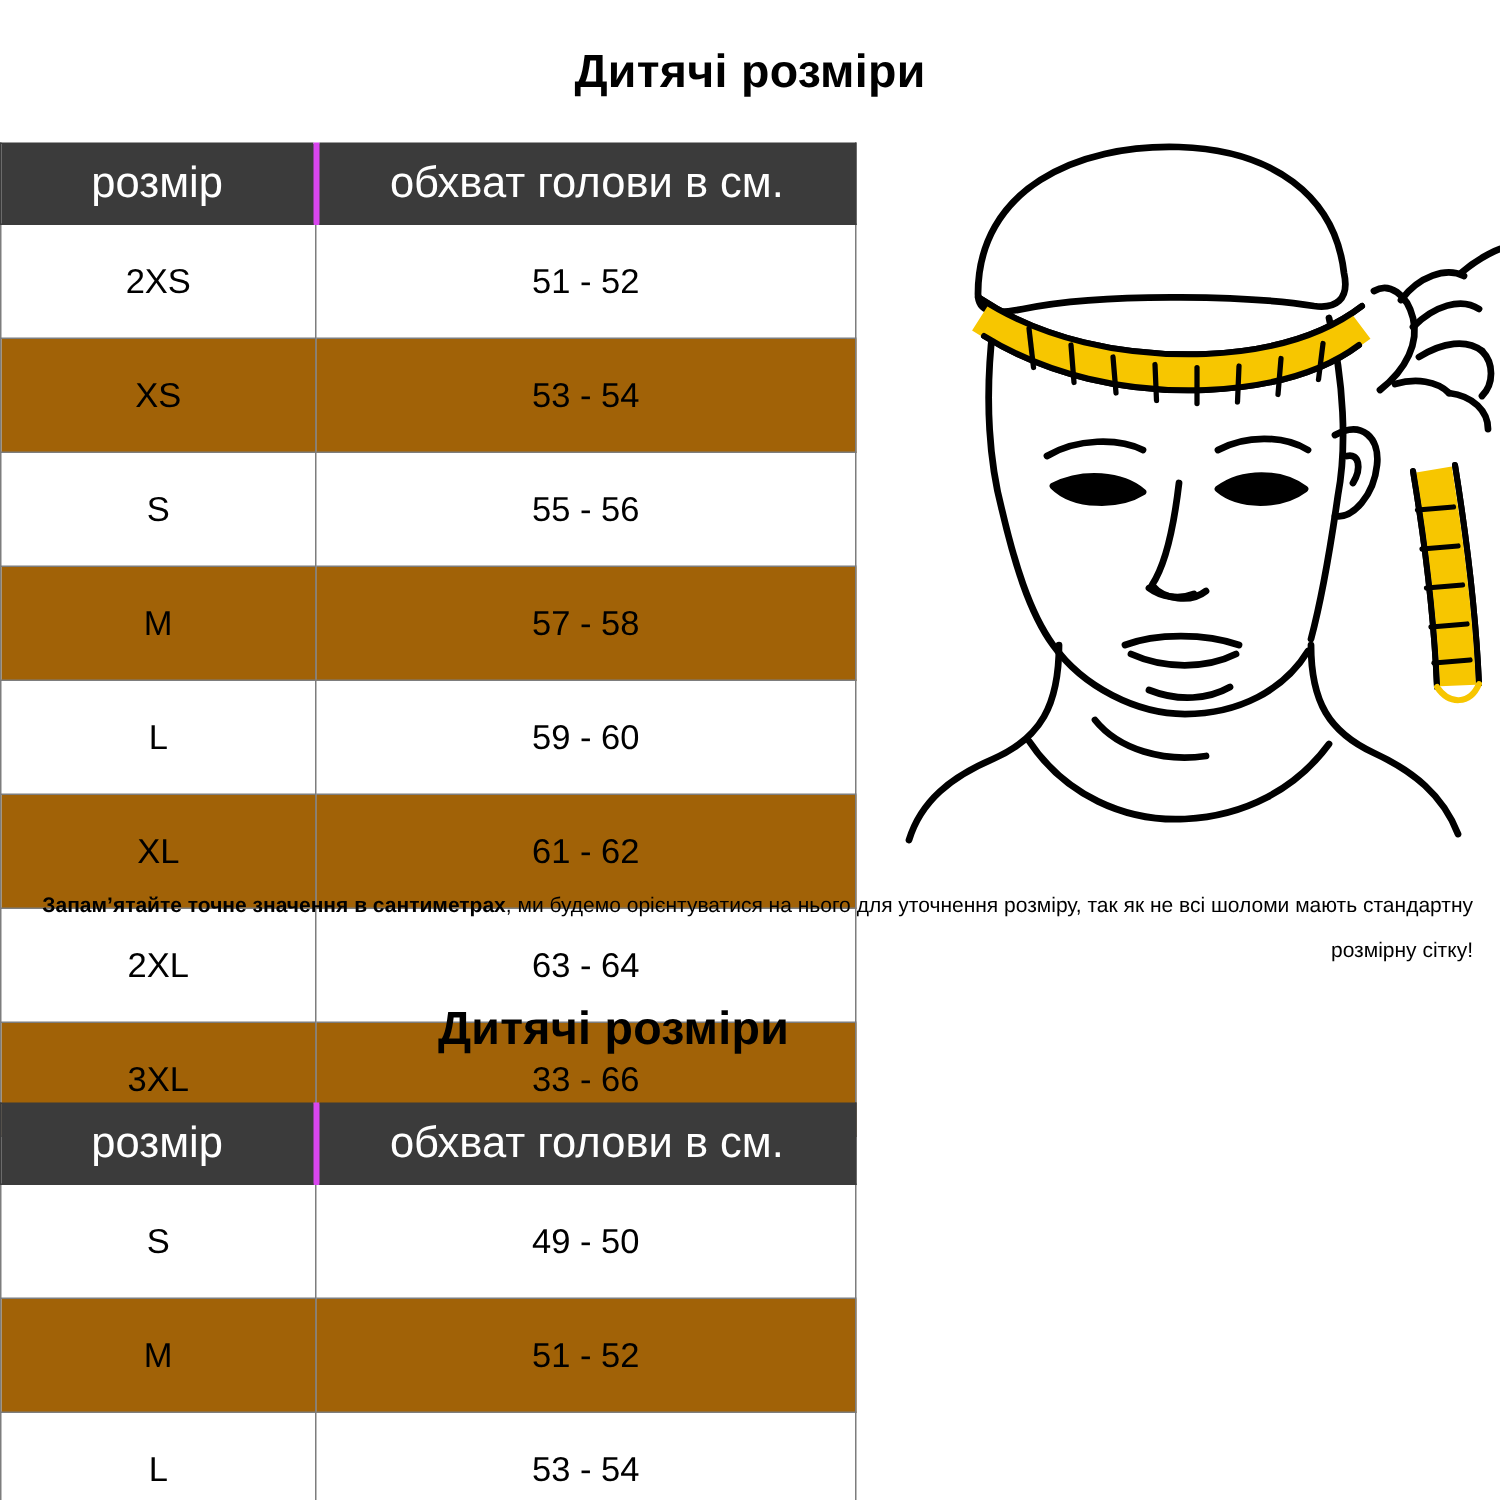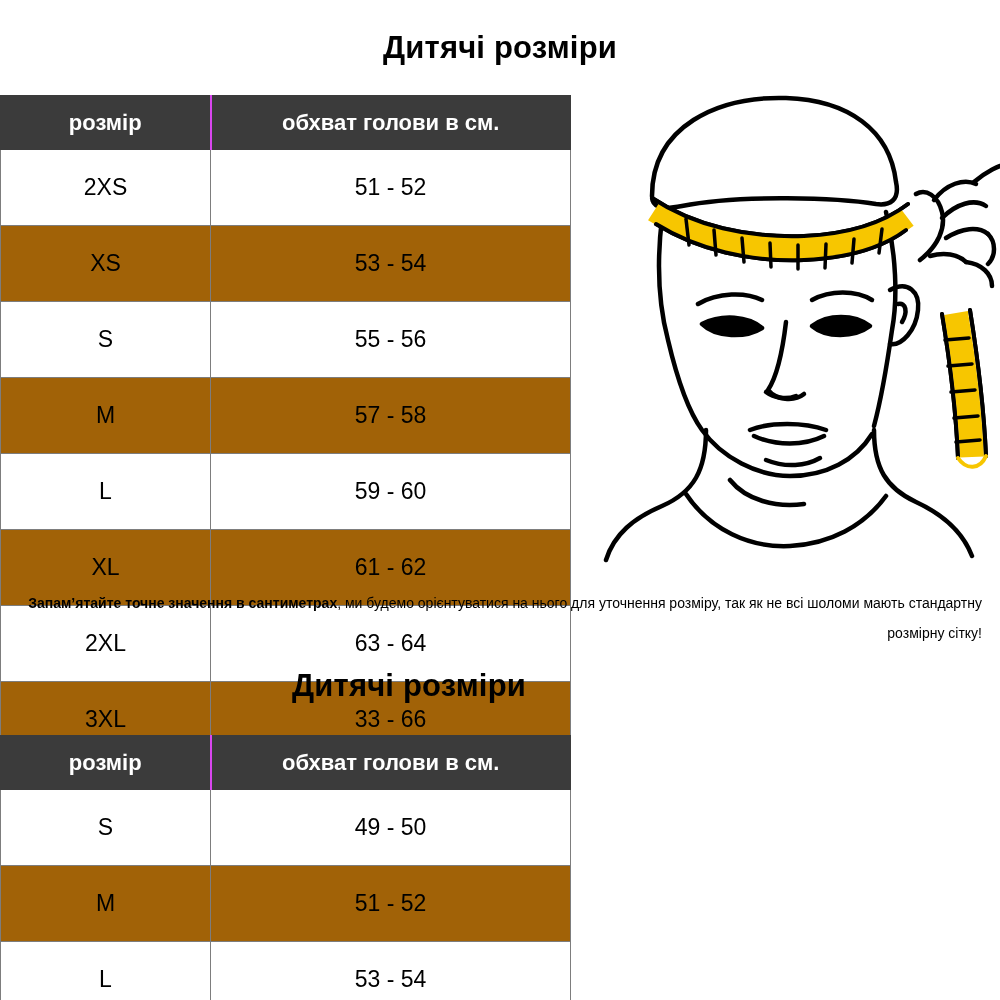--- a/index.html
+++ b/index.html
@@ -54,29 +54,29 @@
     top: 735px;
     left: 0;
     width: 570px;
   }
   .size-table col.c1 { width: 210px; }
   .size-table col.c2 { width: 360px; }
 
   .size-table thead th {
     background: #3b3b3b;
     color: #ffffff;
-    font-size: 22px;
-    font-weight: bold;
+    font-size: 29px;
+    font-weight: normal;
     height: 53px;
     text-align: center;
     border: 1px solid #3b3b3b;
     padding: 0;
   }
   .size-table thead th.div {
-    border-left: 2px solid #d946ef;
+    border-left: 4px solid #d946ef;
   }
   .size-table tbody td {
     height: 51px;
     text-align: center;
     font-size: 23px;
     border: 1px solid #7d7d7d;
     padding: 12px;
     background: #ffffff;
   }
   .size-table tbody tr.alt td {

